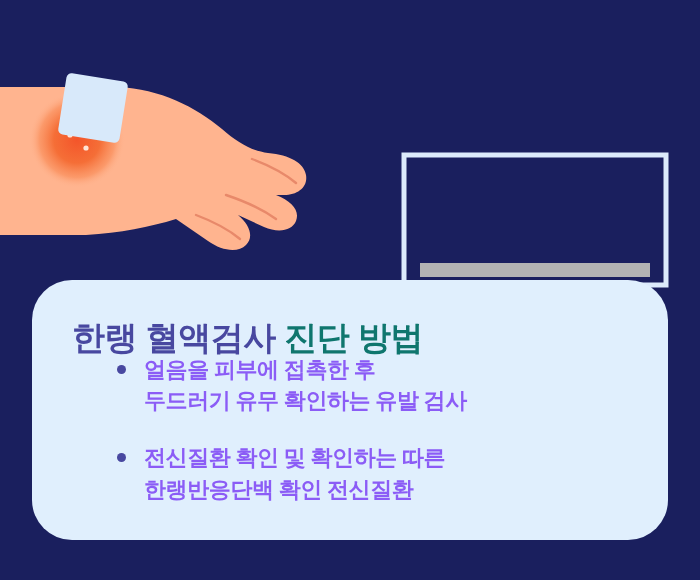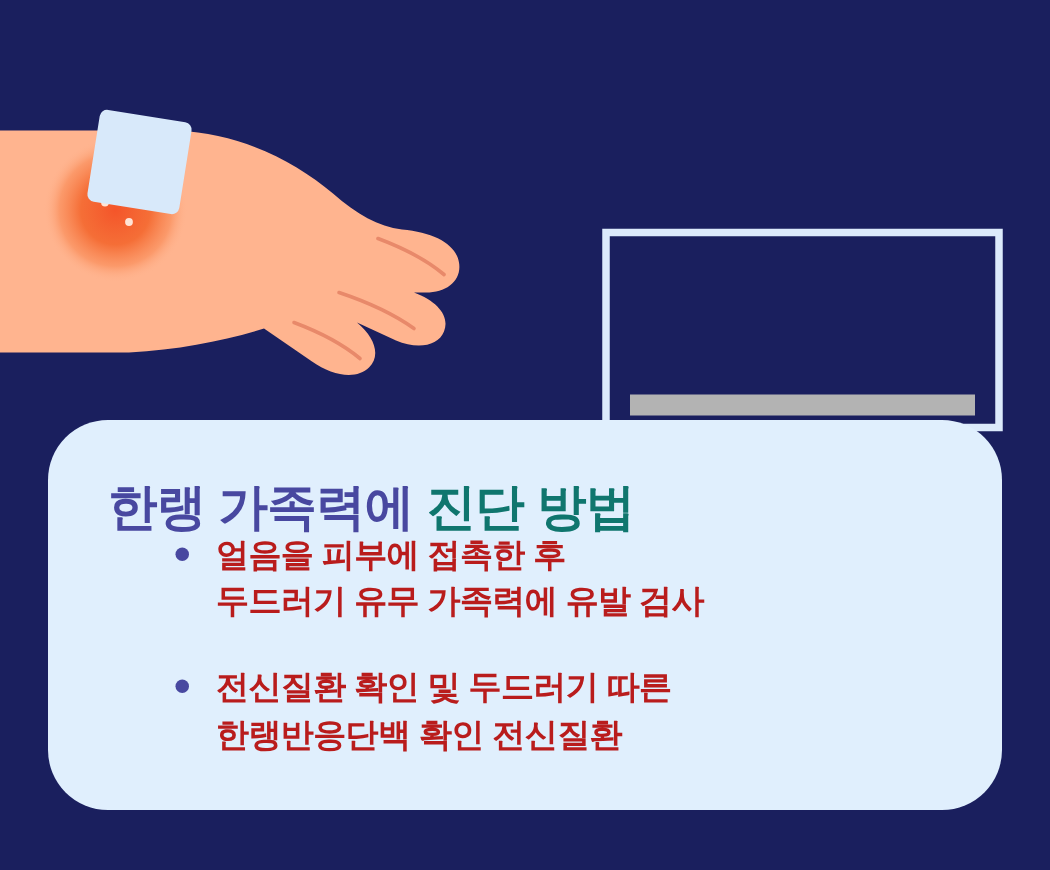--- a/index.html
+++ b/index.html
@@ -66,25 +66,26 @@
     top: 74px;
     width: 520px;
     list-style: none;
     margin: 0;
     padding: 0;
   }
   .bullet-item {
     position: relative;
     padding-left: 30px;
     margin-bottom: 26px;
-    color: #b91c1c;
+    color: #8b5cf6;
     font-size: 22px;
     font-weight: bold;
     line-height: 1.42;
     letter-spacing: -0.4px;
+    font-family: Liberation Serif, serif;
   }
   .bullet-item:last-child { margin-bottom: 0; }
   .bullet-dot {
     position: absolute;
     left: 3px;
     top: 11px;
     width: 9px;
     height: 9px;
     border-radius: 50%;
     background: #4848a0;
@@ -158,33 +159,33 @@
     </g>
 
     <g>
       <rect x="62" y="22" width="62" height="62" rx="5" ry="5" fill="#d8e9fa" transform="rotate(9 93 53)"></rect>
     </g>
   </svg>
 
   <div id="info-card">
 
     <h1 id="card-title">
-      <span class="title-accent">한랭 가족력에</span><span class="title-main"> </span><span class="title-main">진단 방법</span>
+      <span class="title-accent">한랭 혈액검사</span><span class="title-main"> </span><span class="title-main">진단 방법</span>
     </h1>
 
     <ul id="bullet-list">
 
       <li class="bullet-item">
         <span class="bullet-dot"></span>
         <span class="bullet-line">얼음을 피부에 접촉한 후</span>
-        <span class="bullet-line">두드러기 유무 가족력에 유발 검사</span>
+        <span class="bullet-line">두드러기 유무 확인하는 유발 검사</span>
       </li>
 
       <li class="bullet-item">
         <span class="bullet-dot"></span>
-        <span class="bullet-line">전신질환 확인 및 두드러기 따른</span>
+        <span class="bullet-line">전신질환 확인 및 확인하는 따른</span>
         <span class="bullet-line">한랭반응단백 확인 전신질환</span>
       </li>
 
     </ul>
   </div>
 
 </div>
 
 </body></html>

